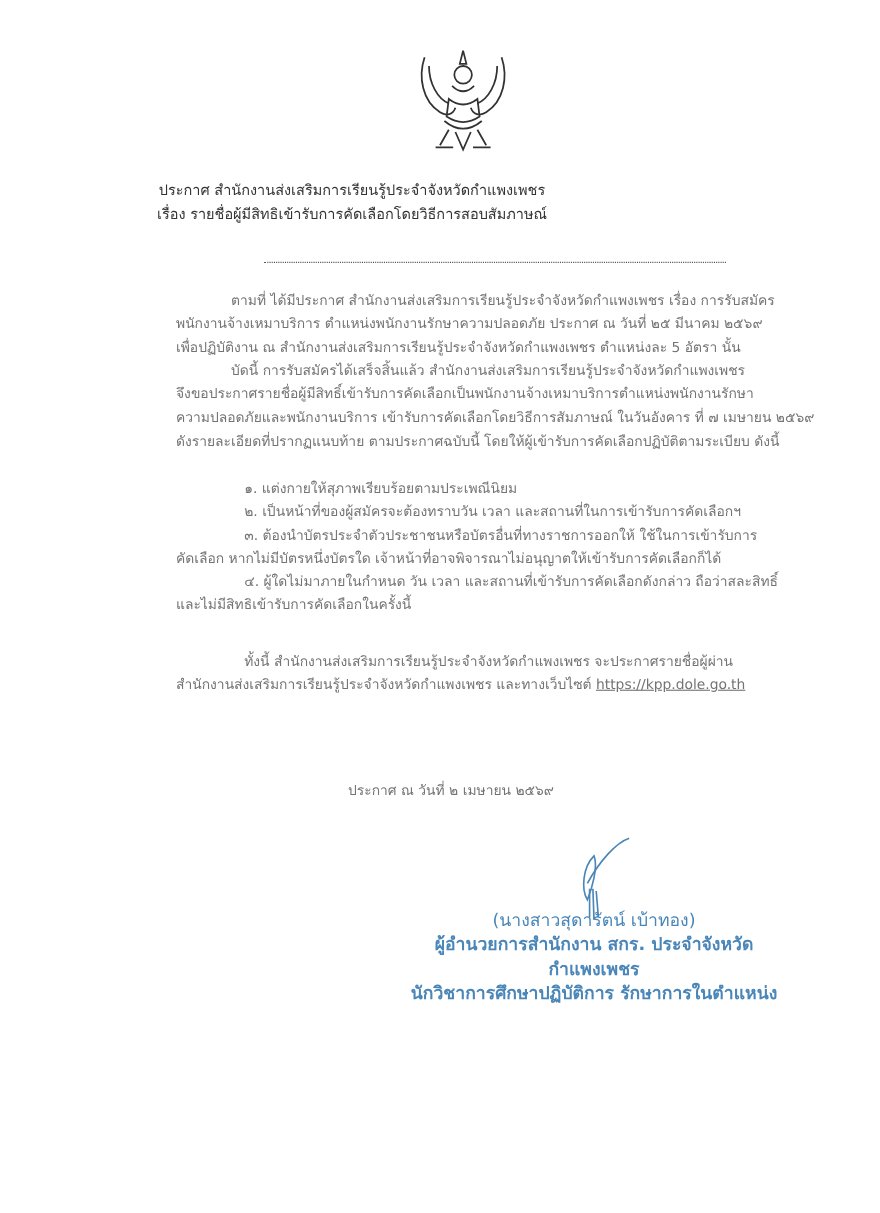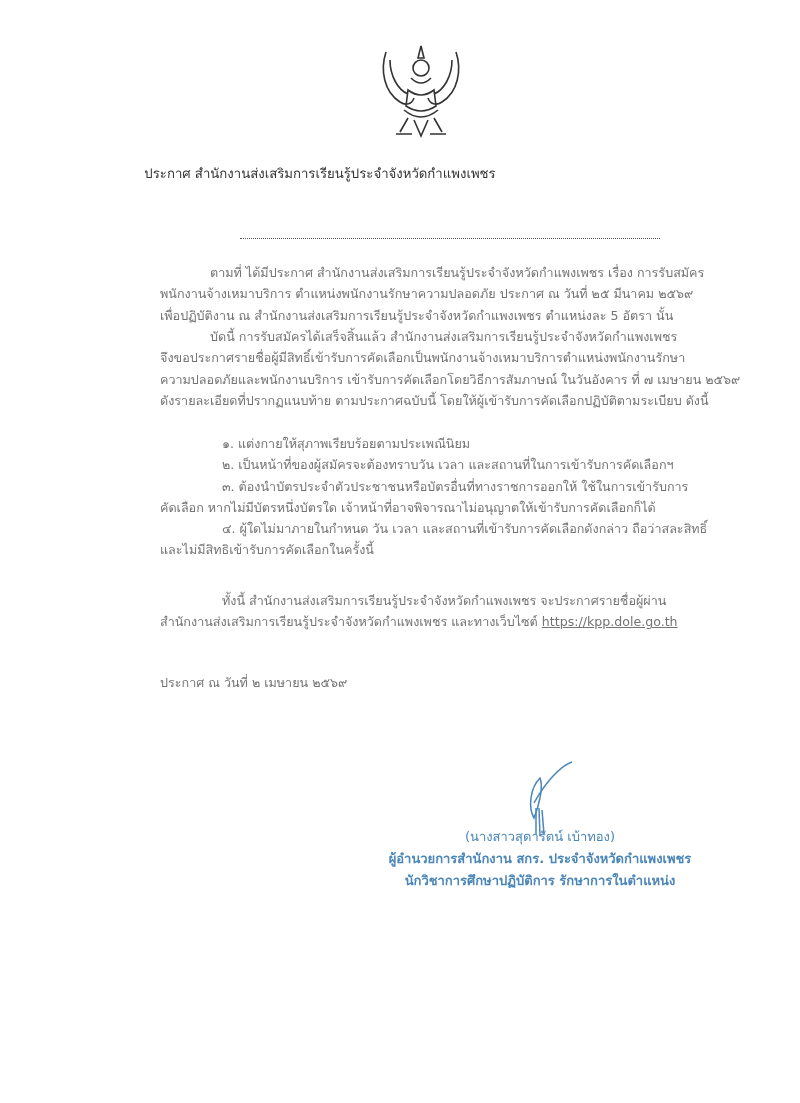--- a/index.html
+++ b/index.html
@@ -8,23 +8,23 @@
     font-family: "DejaVu Sans", sans-serif; color: #2a2a2a;
   }
   .emblem { position: absolute; left: 378px; top: 40px; width: 86px; height: 110px; }
   .title-block { position: absolute; left: 0; top: 163px; width: 640px; text-align: center; font-size: 13.2px; line-height: 21.5px; color: #333; }
   .title-block div { white-space: nowrap; }
   .dotted { position: absolute; left: 240px; top: 238px; width: 420px; border-top: 1.6px dotted #555; }
   .para { position: absolute; left: 160px; width: 500px; font-size: 12.6px; line-height: 21.3px; color: #737373; }
   .line { white-space: nowrap; display: block; }
   .indent { padding-left: 50px; }
   .indent2 { padding-left: 62px; }
-  .center { text-align: left; }
+  .center { text-align: center; margin-top: 36px; }
   .link { text-decoration: underline; margin-top: 25px; }
-  .sig-block { position: absolute; left: 360px; top: 826px; width: 360px; text-align: center; color: #4a86b8; font-size: 13px; line-height: 22px; }
+  .sig-block { position: absolute; left: 360px; top: 826px; width: 360px; text-align: center; color: #4a86b8; font-size: 16px; line-height: 22px; }
   .sig-block .b { font-weight: bold; }
   .signature { position: absolute; left: 500px; top: 758px; width: 80px; height: 80px; }
 </style>
 </head>
 <body>
 
 <svg class="emblem" viewBox="0 0 86 110">
   <g fill="none" stroke="#333" stroke-width="1.6">
     <path d="M8 12 C2 30 6 52 22 62 C28 66 34 64 36 58"></path>
     <path d="M78 12 C84 30 80 52 64 62 C58 66 52 64 50 58"></path>
@@ -36,20 +36,21 @@
     <path d="M30 50 Q43 60 56 50 L58 66 Q43 76 28 66 Z"></path>
     <path d="M26 70 Q43 84 60 70"></path>
     <path d="M30 78 L22 92 M56 78 L64 92"></path>
     <path d="M18 94 L34 94 M52 94 L68 94"></path>
     <path d="M36 80 L43 96 L50 80"></path>
   </g>
 </svg>
 
 <div class="title-block">
   <div>ประกาศ สำนักงานส่งเสริมการเรียนรู้ประจำจังหวัดกำแพงเพชร</div>
+  <div>เรื่อง  รายชื่อผู้มีสิทธิเข้ารับการคัดเลือกโดยวิธีการสอบสัมภาษณ์</div>
 </div>
 <div class="dotted"></div>
 
 <div class="para" style="top:262px;">
   <span class="line indent">ตามที่  ได้มีประกาศ สำนักงานส่งเสริมการเรียนรู้ประจำจังหวัดกำแพงเพชร  เรื่อง  การรับสมัคร</span>
   <span class="line">พนักงานจ้างเหมาบริการ ตำแหน่งพนักงานรักษาความปลอดภัย ประกาศ ณ วันที่ ๒๕ มีนาคม ๒๕๖๙</span>
   <span class="line">เพื่อปฏิบัติงาน ณ สำนักงานส่งเสริมการเรียนรู้ประจำจังหวัดกำแพงเพชร  ตำแหน่งละ 5 อัตรา นั้น</span>
 </div>
 
 <div class="para" style="top:326px;">

